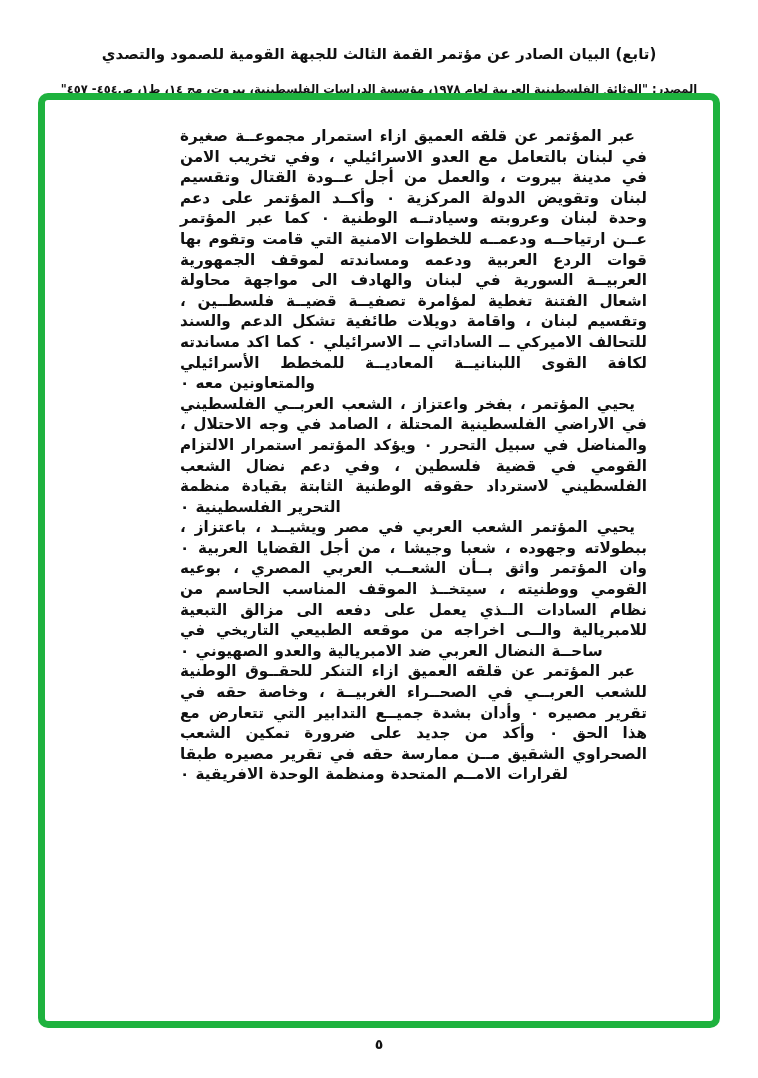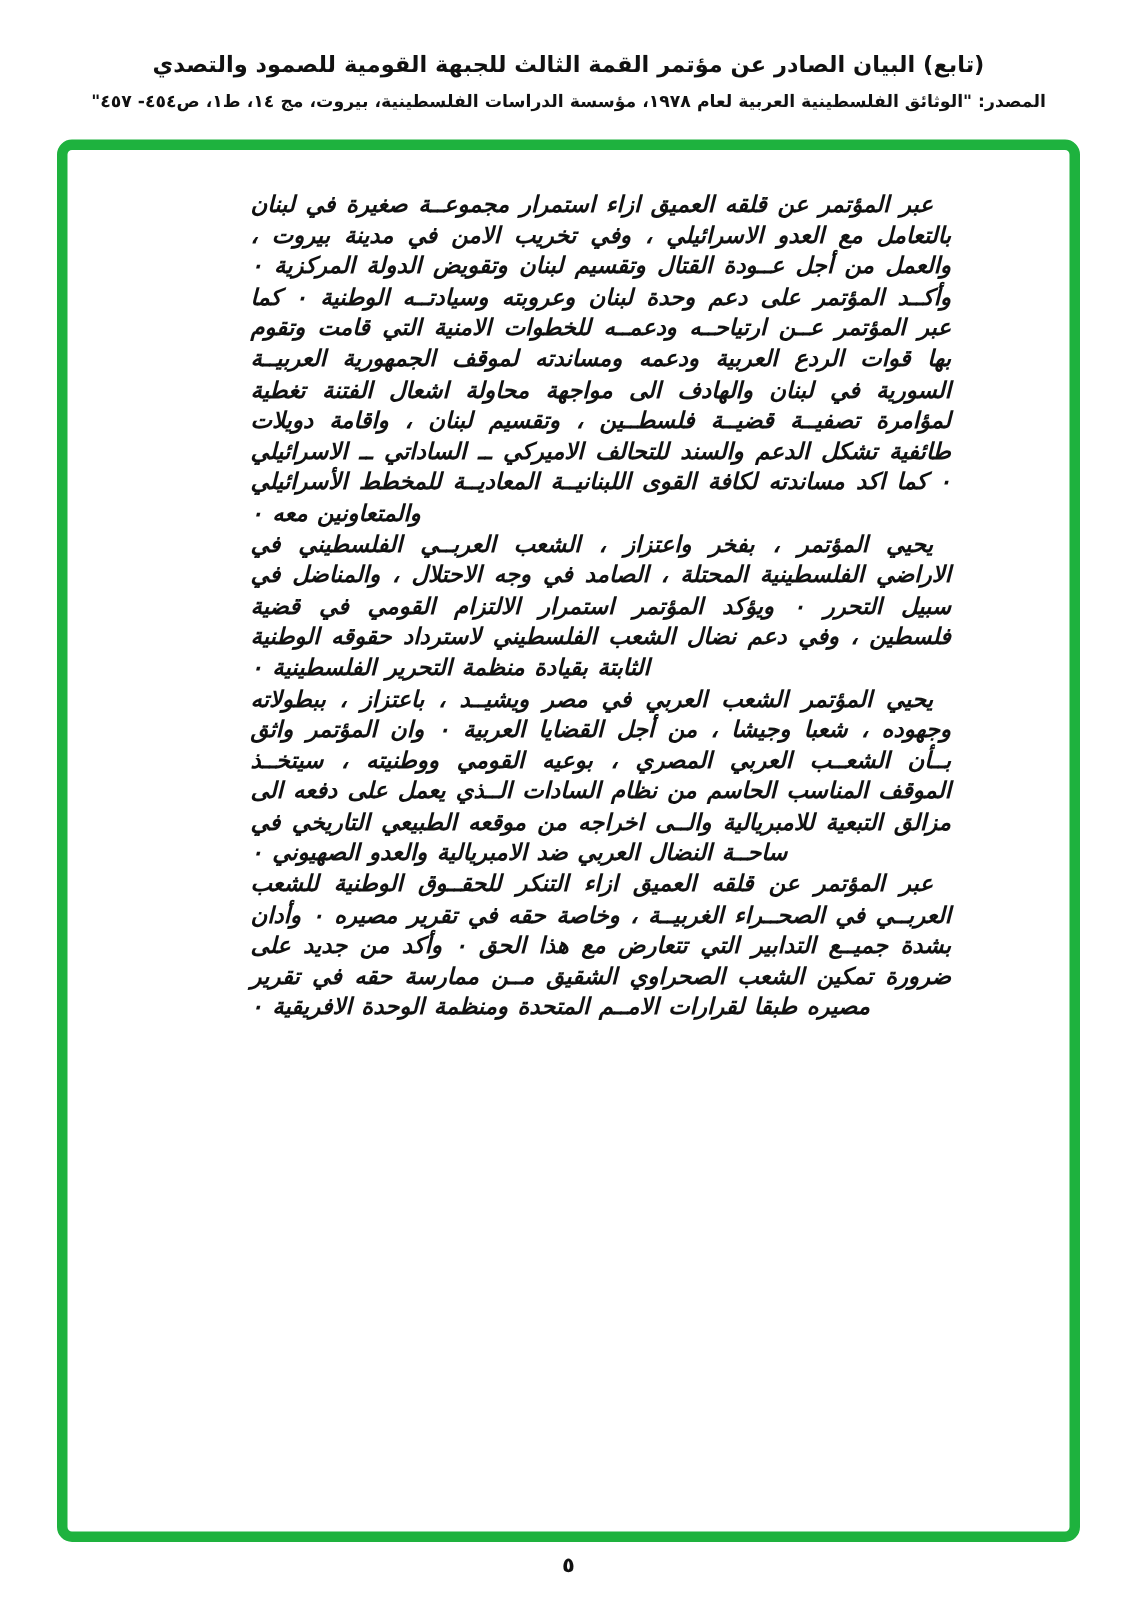--- a/index.html
+++ b/index.html
@@ -20,21 +20,21 @@
     top: 28px;
     left: 0;
     right: 0;
     direction: rtl;
     text-align: center;
   }
   .doc-title {
     font-size: 15px;
     font-weight: bold;
     letter-spacing: 0.2px;
-    margin: 4px 40px;
+    margin: 15px 40px;
     line-height: 22px;
   }
   .doc-source {
     font-size: 11.5px;
     font-weight: bold;
     margin: 4px 30px 0 30px;
     line-height: 18px;
   }
   .green-frame {
     position: absolute;
@@ -43,24 +43,23 @@
     width: 682px;
     height: 935px;
     border: 7px solid #1eb23e;
     border-radius: 10px;
     box-sizing: border-box;
     background: transparent;
   }
   .text-block {
     position: absolute;
     top: 126px;
-    left: 167px;
+    left: 180px;
     width: 467px;
     direction: rtl;
-    font-style: italic;
   }
   .text-block p {
     margin: 0;
     padding: 0;
     font-size: 15.2px;
     font-weight: bold;
     line-height: 20.6px;
     text-align: justify;
     text-align-last: left;
     text-indent: 12px;

